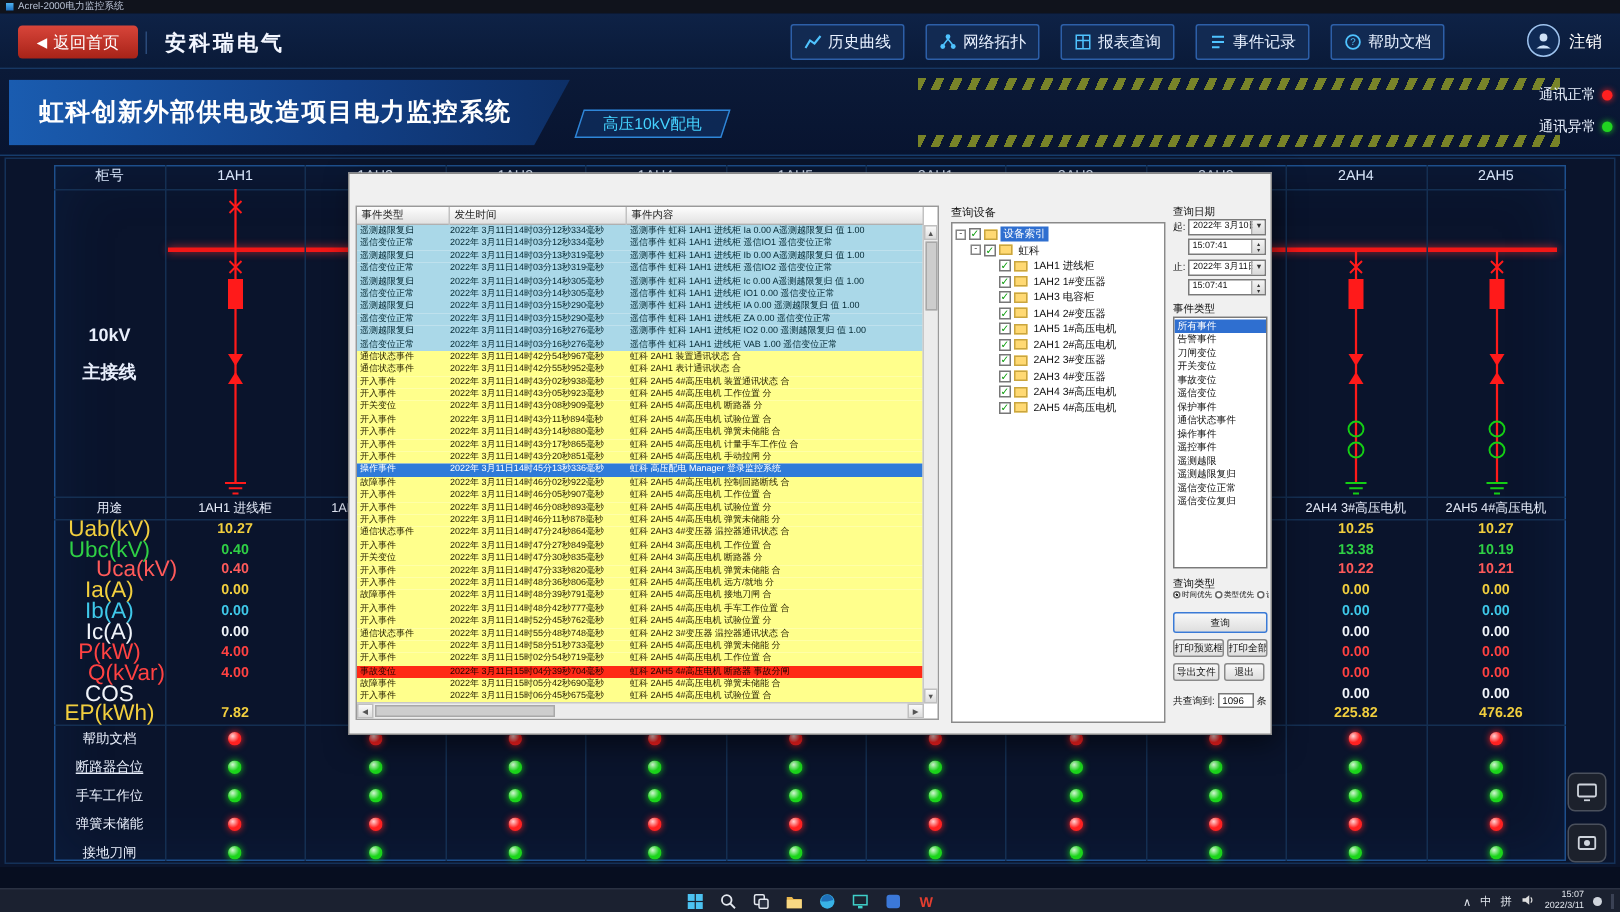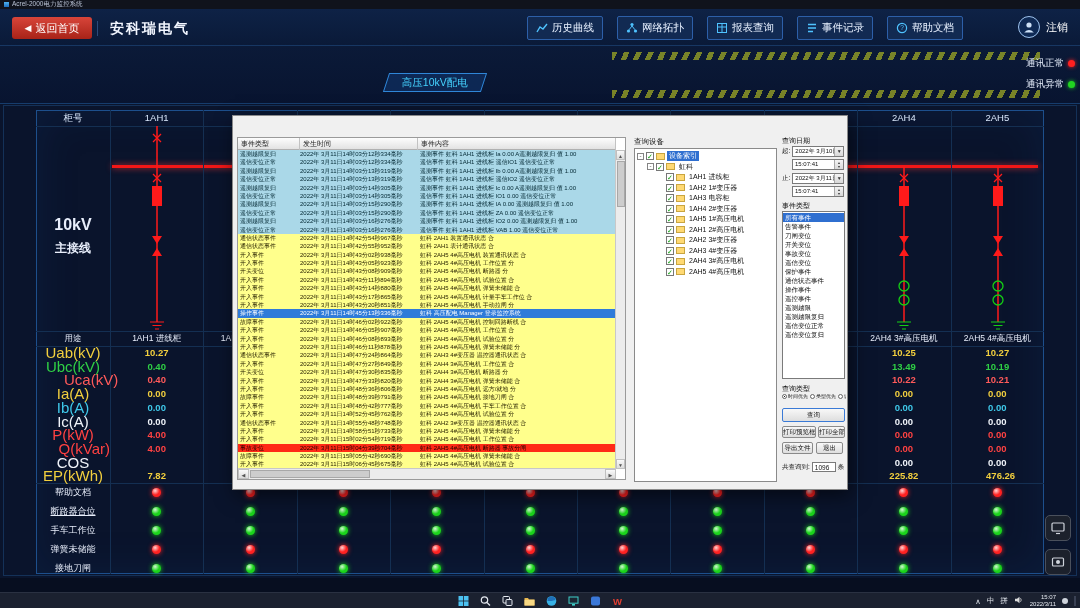--- a/index.html
+++ b/index.html
@@ -35,21 +35,21 @@
 .ldot{width:7px;height:7px;border-radius:50%}
 
 
 #main{position:absolute;left:0;top:104px;width:1080px;height:474px;background:#0a142c}
 #main::before{content:"";position:absolute;left:3px;top:1px;right:3px;bottom:2px;border:1px solid #143158}
 #main-frame{position:absolute;left:36px;top:6px;width:1008px;height:464px;border:1px solid #1d4f8c;box-shadow:inset 0 0 40px rgba(20,60,120,.22)}
 .vline{position:absolute;top:6px;height:464px;width:1px;background:#142f52}
 .hline{position:absolute;left:36px;width:1008px;height:1px;background:#142f52}
 .hdr-cell{position:absolute;top:6px;height:16px;line-height:16px;text-align:center;font-size:9.5px;color:#d8e6fa;white-space:nowrap}
 .side-label{position:absolute;left:36px;width:74px;text-align:center;color:#e8eefb}
-#lbl-10kv{top:112px;font-size:16px;font-weight:bold}
+#lbl-10kv{top:112px;font-size:12px;font-weight:bold}
 #lbl-bus{top:136px;font-size:12px;font-weight:bold}
 #lbl-usage{top:227px;height:15px;line-height:15px;font-size:8.5px}
 #bus{position:absolute;left:112px;top:61px;width:926px;height:2.5px;background:#f21717;box-shadow:0 0 6px rgba(255,50,50,.8)}
 .col-svg{position:absolute;top:22px;width:93px;height:205px}
 .usage-cell{position:absolute;top:227px;height:15px;line-height:15px;font-size:8.5px;color:#e8eefb;text-align:center;white-space:nowrap}
 .meas-label{height:13.7px;line-height:13.7px;font-size:15px}
 .meas-cell{position:absolute;height:13.7px;line-height:13.7px;font-size:9.5px;text-align:center;font-weight:bold}
 .stat-label{height:19px;line-height:19px;font-size:9px}
 .dot{position:absolute;width:9px;height:9px;border-radius:50%}
 
@@ -202,20 +202,21 @@
         <svg width="14" height="14" viewBox="0 0 14 14">
             <circle cx="7" cy="5" r="2.6" fill="#cfe2f8"></circle>
             <path d="M2.2 12.4 Q7 7.8 11.8 12.4 Z" fill="#cfe2f8"></path>
           </svg>
       </span>
       <span>注销</span>
     </div>
   </div>
 
   <div id="banner">
+    <div id="banner-title">虹科创新外部供电改造项目电力监控系统</div>
     <div id="banner-tab">
         <span>高压10kV配电</span>
       </div>
     <div class="stripe" id="stripe1"></div>
     <div class="stripe" id="stripe2"></div>
     <div id="legend">
         <div class="legend-item">
           <span>通讯正常</span>
           <span class="ldot" style="background:#ff2020;box-shadow:0 0 4px #ff2020"></span>
         </div>
@@ -352,21 +353,21 @@
       <div class="usage-cell" style="left: 670.4px; width: 93.4px;">2AH2 3#变压器</div>
       <div class="usage-cell" style="left: 763.8px; width: 93.4px;">2AH3 4#变压器</div>
       <div class="usage-cell" style="left: 857.2px; width: 93.4px;">2AH4 3#高压电机</div>
       <div class="usage-cell" style="left: 950.6px; width: 93.4px;">2AH5 4#高压电机</div>
       <div class="side-label meas-label" style="top: 242px; color: rgb(242, 207, 62);">Uab(kV)</div>
       <div class="meas-cell" style="left: 110px; top: 242px; width: 93.4px; color: rgb(242, 207, 62);">10.27</div>
       <div class="meas-cell" style="left: 857.2px; top: 242px; width: 93.4px; color: rgb(242, 207, 62);">10.25</div>
       <div class="meas-cell" style="left: 950.6px; top: 242px; width: 93.4px; color: rgb(242, 207, 62);">10.27</div>
       <div class="side-label meas-label" style="top: 255.7px; color: rgb(47, 208, 69);">Ubc(kV)</div>
       <div class="meas-cell" style="left: 110px; top: 255.7px; width: 93.4px; color: rgb(47, 208, 69);">0.40</div>
-      <div class="meas-cell" style="left: 857.2px; top: 255.7px; width: 93.4px; color: rgb(47, 208, 69);">13.49</div>
+      <div class="meas-cell" style="left: 857.2px; top: 255.7px; width: 93.4px; color: rgb(47, 208, 69);">13.38</div>
       <div class="meas-cell" style="left: 950.6px; top: 255.7px; width: 93.4px; color: rgb(47, 208, 69);">10.19</div>
       <div class="side-label meas-label" style="top: 269.4px; color: rgb(255, 90, 90); padding-left: 28px;">Uca(kV)</div>
       <div class="meas-cell" style="left: 110px; top: 269.4px; width: 93.4px; color: rgb(255, 90, 90);">0.40</div>
       <div class="meas-cell" style="left: 857.2px; top: 269.4px; width: 93.4px; color: rgb(255, 90, 90);">10.22</div>
       <div class="meas-cell" style="left: 950.6px; top: 269.4px; width: 93.4px; color: rgb(255, 90, 90);">10.21</div>
       <div class="side-label meas-label" style="top: 283.1px; color: rgb(242, 207, 62);">Ia(A)</div>
       <div class="meas-cell" style="left: 110px; top: 283.1px; width: 93.4px; color: rgb(242, 207, 62);">0.00</div>
       <div class="meas-cell" style="left: 857.2px; top: 283.1px; width: 93.4px; color: rgb(242, 207, 62);">0.00</div>
       <div class="meas-cell" style="left: 950.6px; top: 283.1px; width: 93.4px; color: rgb(242, 207, 62);">0.00</div>
       <div class="side-label meas-label" style="top: 296.8px; color: rgb(63, 201, 234);">Ib(A)</div>

